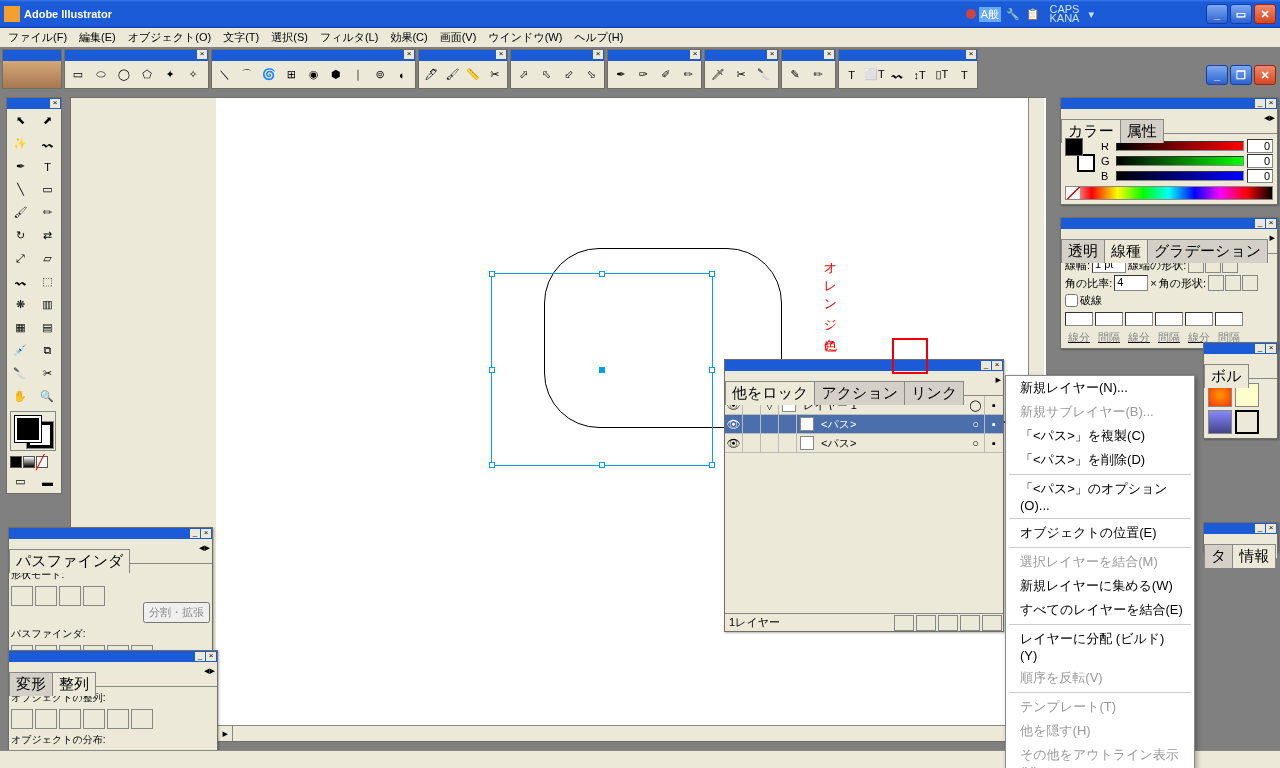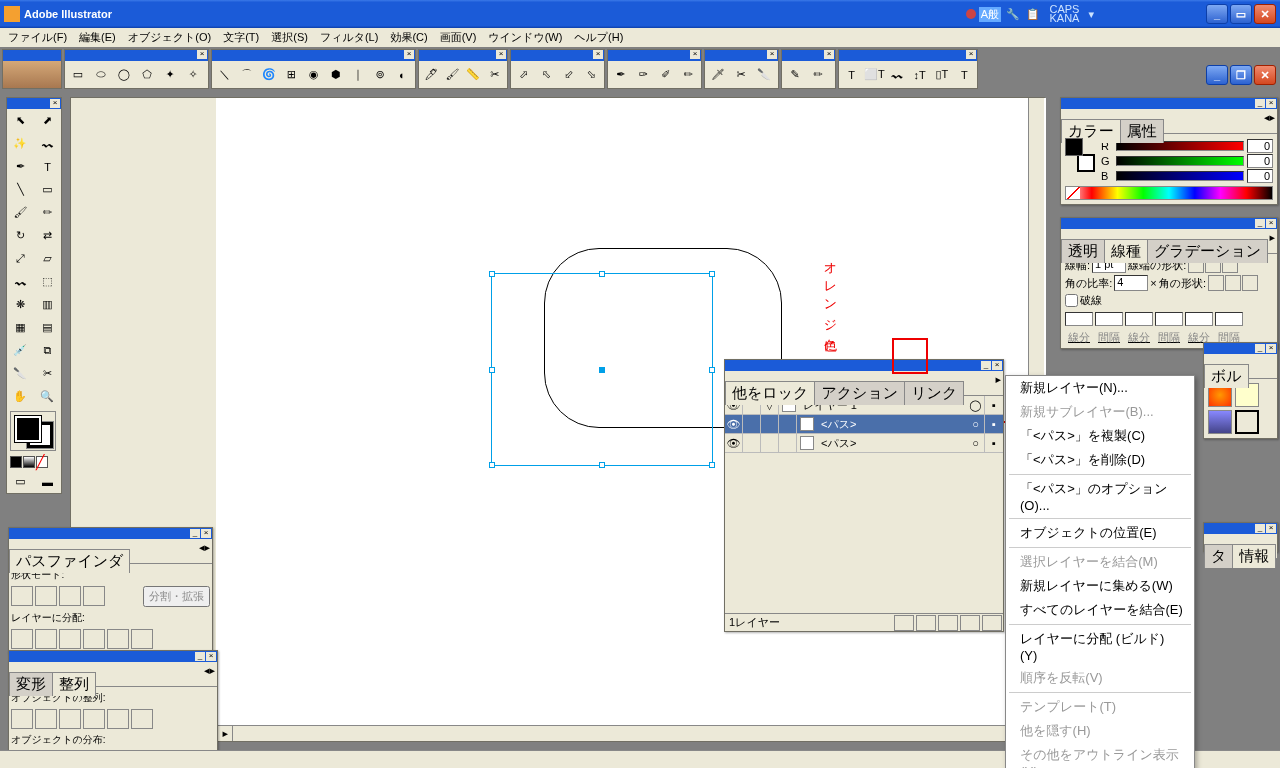--- a/index.html
+++ b/index.html
@@ -358,23 +358,23 @@
         <div style="padding:2px;">◂▸</div>
       </div>
     <div class="fp-body">
       <div class="fldlbl">形状モード:</div>
       <div class="btnrow">
           <div class="pfbtn"></div>
           <div class="pfbtn"></div>
           <div class="pfbtn"></div>
           <div class="pfbtn"></div>
           <div style="flex:1"></div>
-          <button style="padding:1px 4px;color:#888;">分割・拡張</button>
-        </div>
-      <div class="fldlbl">レイヤーに分配:</div>
+          <button style="padding:1px 4px;color:#888;margin-top:16px;">分割・拡張</button>
+        </div>
+      <div class="fldlbl">パスファインダ:</div>
       <div class="btnrow">
           <div class="pfbtn"></div>
           <div class="pfbtn"></div>
           <div class="pfbtn"></div>
           <div class="pfbtn"></div>
           <div class="pfbtn"></div>
           <div class="pfbtn"></div>
         </div>
     </div>
   </div>

